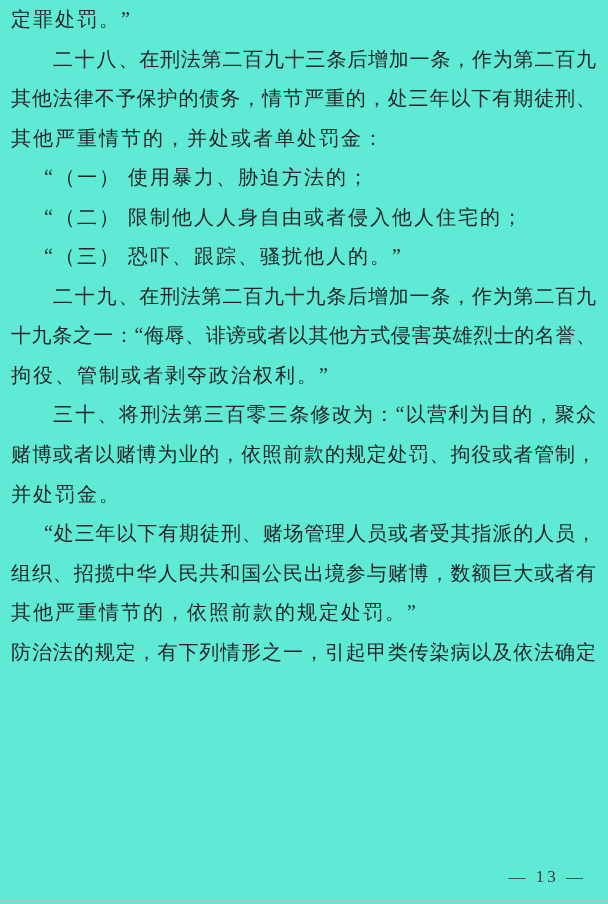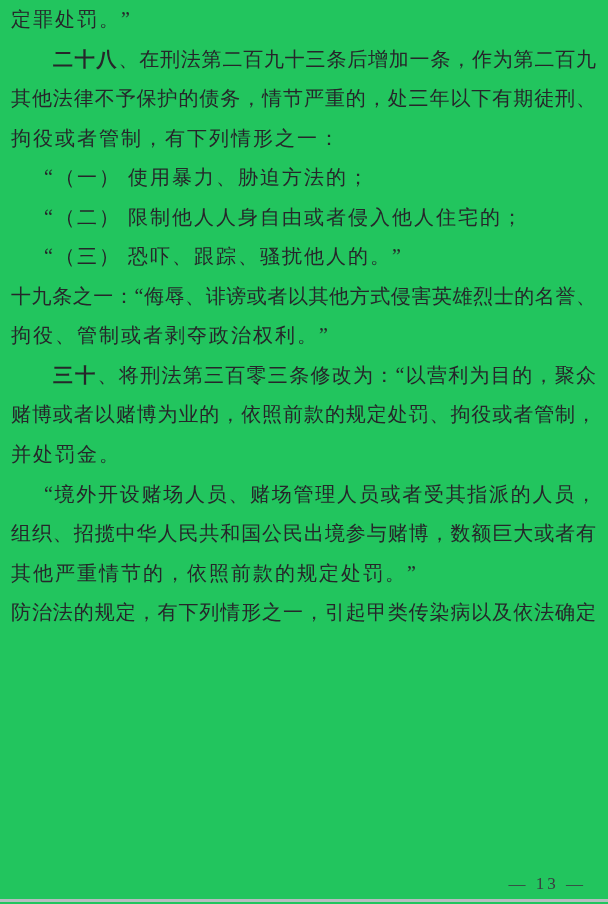--- a/index.html
+++ b/index.html
@@ -11,21 +11,21 @@
     width: 608px;
     height: 904px;
     position: relative;
     overflow: hidden;
     font-family: "Liberation Serif", "DejaVu Serif", serif;
     color: #26262a;
   }
   .page {
     position: absolute;
     inset: 0;
-    background: #22c55e;
+    background: #5eead4;
   }
   .lines {
     position: absolute;
     top: 0;
     left: 11px;
     width: 585px;
   }
   .line {
     font-size: 20px;
     height: 39.55px;
@@ -34,65 +34,65 @@
     text-align: justify;
     text-align-last: left;
     white-space: normal;
     overflow: hidden;
   }
   .line.fill {
     letter-spacing: 0;
     text-align-last: justify;
   }
   .line .sec-num {
-    font-weight: bold;
+    font-weight: normal;
     letter-spacing: 1px;
   }
   .line.indent-para {
     text-indent: 42px;
   }
   .line.indent-quote {
     text-indent: 33px;
   }
   .footer {
     position: absolute;
     top: 866px;
     right: 22px;
     font-size: 17px;
     line-height: 22px;
     letter-spacing: 3px;
     color: #3a3d40;
-    margin-top: 7px;
   }
   .page-edge {
     position: absolute;
     left: 0;
     top: 899px;
     width: 608px;
     height: 3px;
     background: #b7bdc0;
   }
 </style>
 </head>
 <body>
 
 <div class="page">
   <div class="lines">
       <div class="line">定罪处罚。”</div>
       <div class="line indent-para fill"><span class="sec-num">二十八</span>、在刑法第二百九十三条后增加一条，作为第二百九</div>
       <div class="line fill">其他法律不予保护的债务，情节严重的，处三年以下有期徒刑、</div>
-      <div class="line">拘役或者管制，有下列情形之一：</div>
+      <div class="line">其他严重情节的，并处或者单处罚金：</div>
       <div class="line indent-quote">“（一） 使用暴力、胁迫方法的；</div>
       <div class="line indent-quote">“（二） 限制他人人身自由或者侵入他人住宅的；</div>
       <div class="line indent-quote">“（三） 恐吓、跟踪、骚扰他人的。”</div>
+      <div class="line indent-para fill"><span class="sec-num">二十九</span>、在刑法第二百九十九条后增加一条，作为第二百九</div>
       <div class="line fill">十九条之一：“侮辱、诽谤或者以其他方式侵害英雄烈士的名誉、</div>
       <div class="line">拘役、管制或者剥夺政治权利。”</div>
       <div class="line indent-para fill"><span class="sec-num">三十</span>、将刑法第三百零三条修改为：“以营利为目的，聚众</div>
       <div class="line fill">赌博或者以赌博为业的，依照前款的规定处罚、拘役或者管制，</div>
       <div class="line">并处罚金。</div>
-      <div class="line indent-quote fill">“境外开设赌场人员、赌场管理人员或者受其指派的人员，</div>
+      <div class="line indent-quote fill">“处三年以下有期徒刑、赌场管理人员或者受其指派的人员，</div>
       <div class="line fill">组织、招揽中华人民共和国公民出境参与赌博，数额巨大或者有</div>
       <div class="line">其他严重情节的，依照前款的规定处罚。”</div>
       <div class="line fill">防治法的规定，有下列情形之一，引起甲类传染病以及依法确定</div>
     </div>
   <div class="footer">— 13 —</div>
   <div class="page-edge"></div>
 </div>
 
 </body></html>

